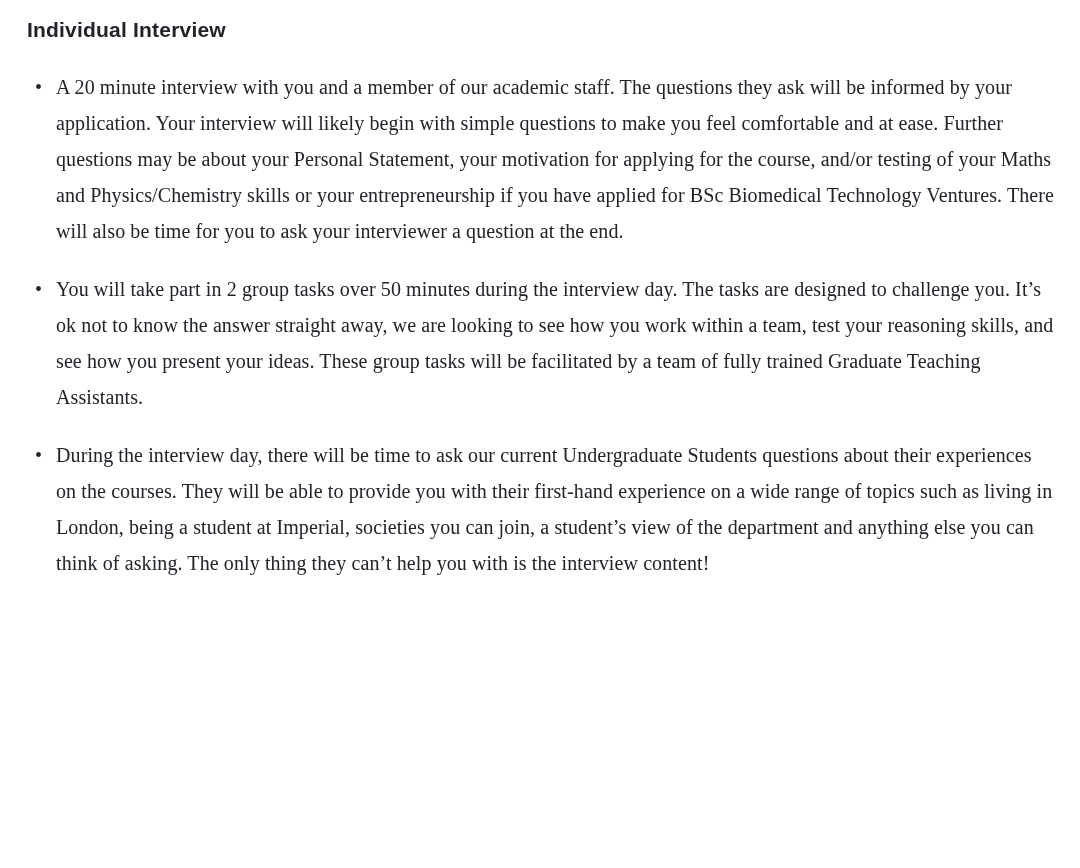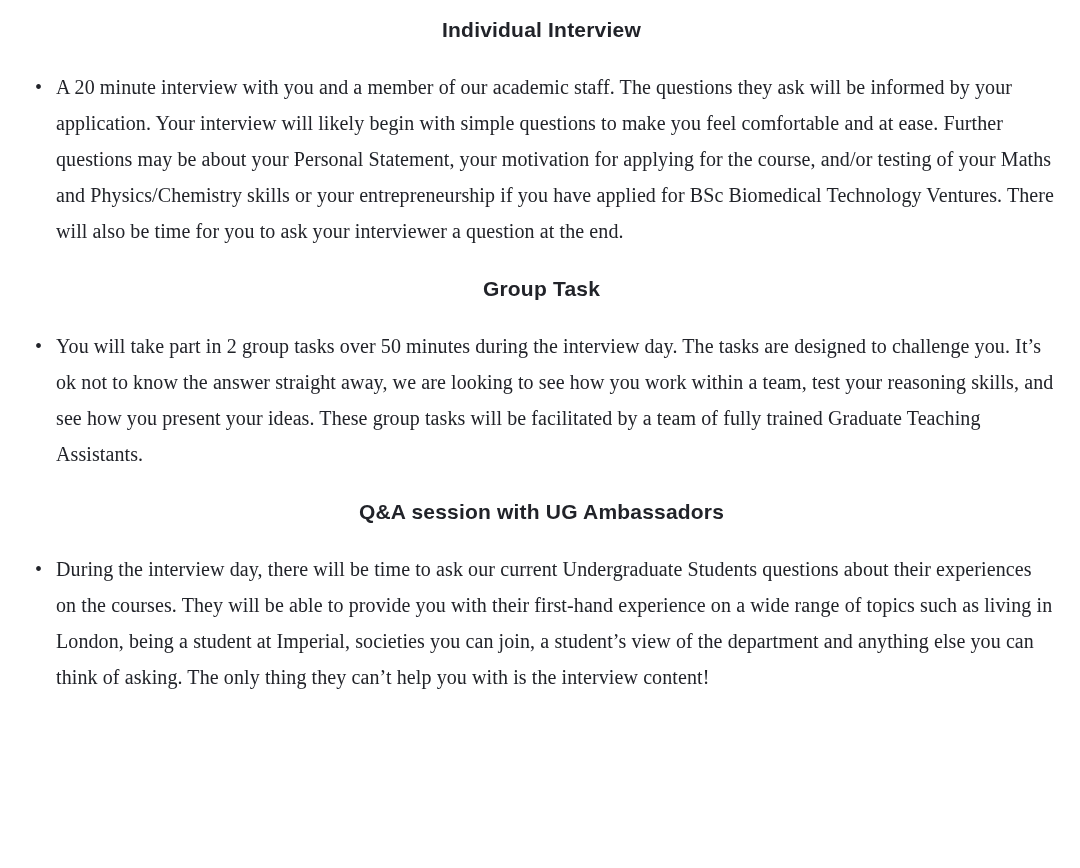--- a/index.html
+++ b/index.html
@@ -21,21 +21,20 @@
   }
   p.intro {
     margin: 0 0 20px 0;
   }
   h3.section-heading {
     margin: 0 0 21px 0;
     font-size: 21px;
     line-height: 36px;
     font-weight: 700;
     letter-spacing: 0.2px;
-    text-align: center;
   }
   ul.bullet-list {
     margin: 0 0 22px 0;
     padding: 0 0 0 29px;
     list-style: none;
   }
   ul.bullet-list li {
     position: relative;
     max-width: 1002px;
     font-family: Liberation Serif, serif;
@@ -55,26 +54,24 @@
 
 
   <section>
     <h3 class="section-heading">Individual Interview</h3>
     <ul class="bullet-list">
       <li>A 20 minute interview with you and a member of our academic staff. The questions they ask will be informed by your application. Your interview will likely begin with simple questions to make you feel comfortable and at ease. Further questions may be about your Personal Statement, your motivation for applying for the course, and/or testing of your Maths and Physics/Chemistry skills or your entrepreneurship if you have applied for BSc Biomedical Technology Ventures. There will also be time for you to ask your interviewer a question at the end.</li>
     </ul>
   </section>
 
   <section>
-    <h3 class="section-heading">Group Task</h3>
     <ul class="bullet-list">
       <li>You will take part in 2 group tasks over 50 minutes during the interview day. The tasks are designed to challenge you. It’s ok not to know the answer straight away, we are looking to see how you work within a team, test your reasoning skills, and see how you present your ideas. These group tasks will be facilitated by a team of fully trained Graduate Teaching Assistants.</li>
     </ul>
   </section>
 
   <section>
-    <h3 class="section-heading">Q&amp;A session with UG Ambassadors</h3>
     <ul class="bullet-list">
       <li>During the interview day, there will be time to ask our current Undergraduate Students questions about their experiences on the courses. They will be able to provide you with their first-hand experience on a wide range of topics such as living in London, being a student at Imperial, societies you can join, a student’s view of the department and anything else you can think of asking. The only thing they can’t help you with is the interview content!</li>
     </ul>
   </section>
 
 </main>
 
 </body></html>

